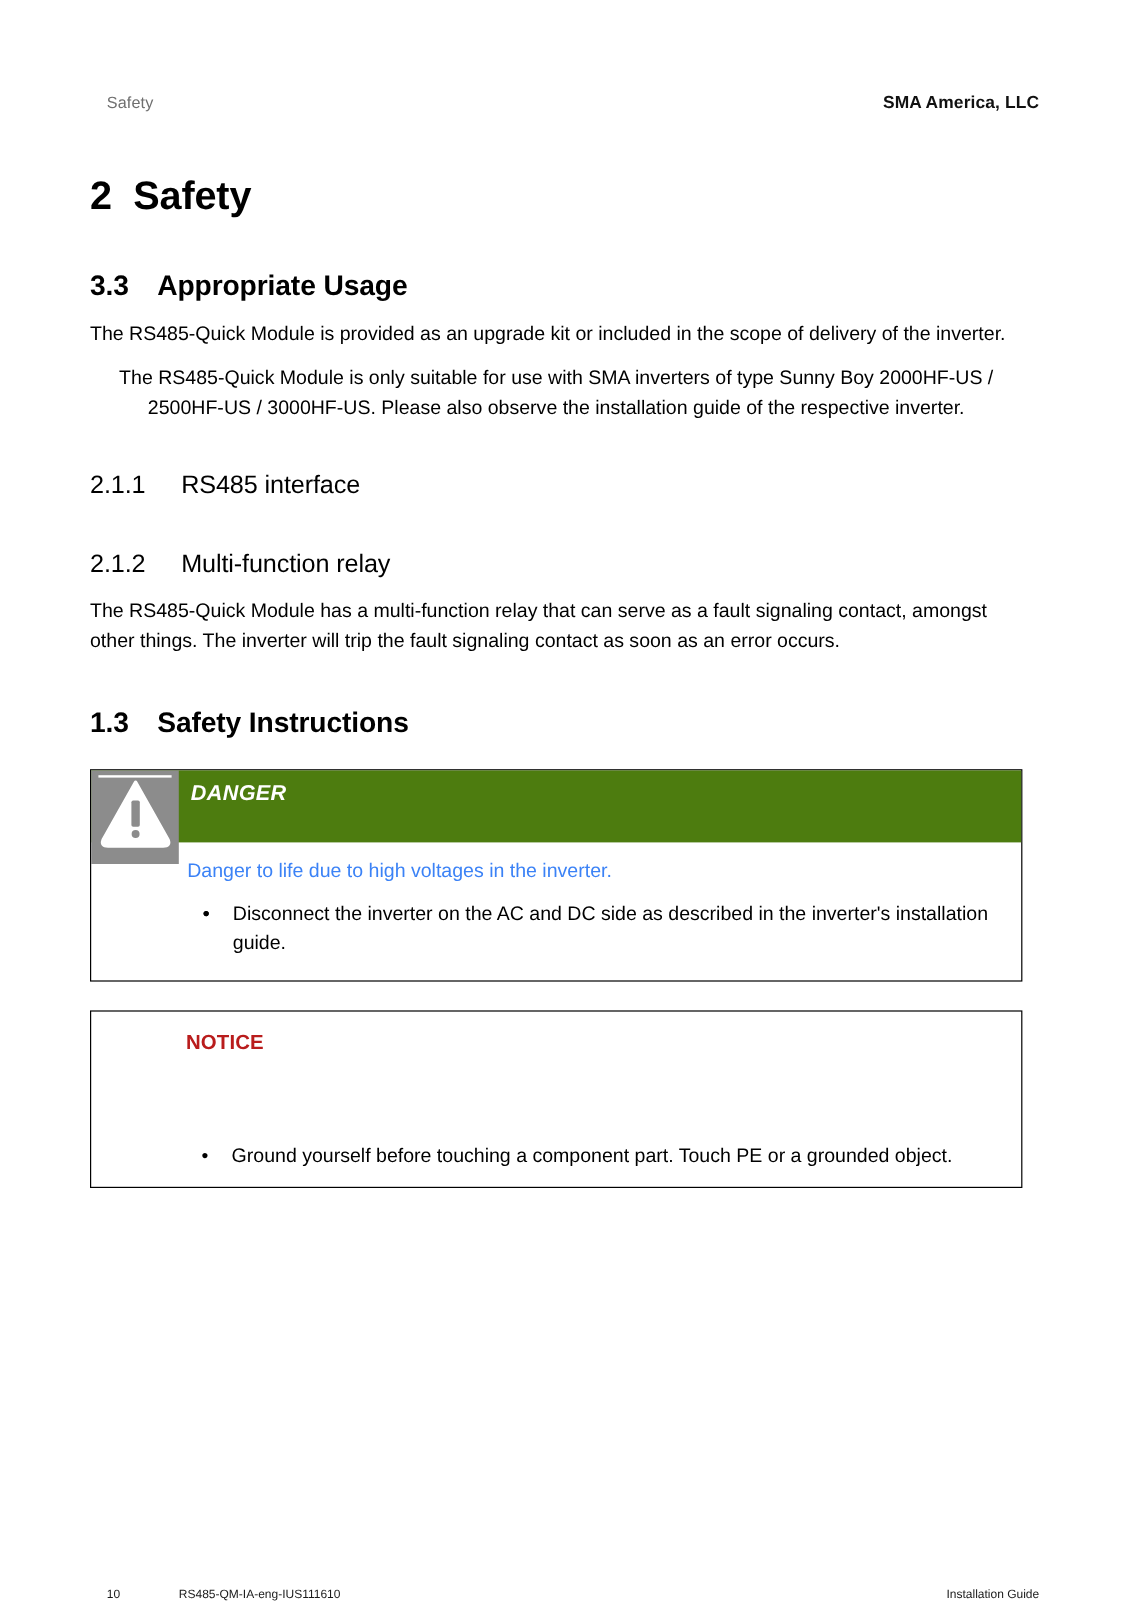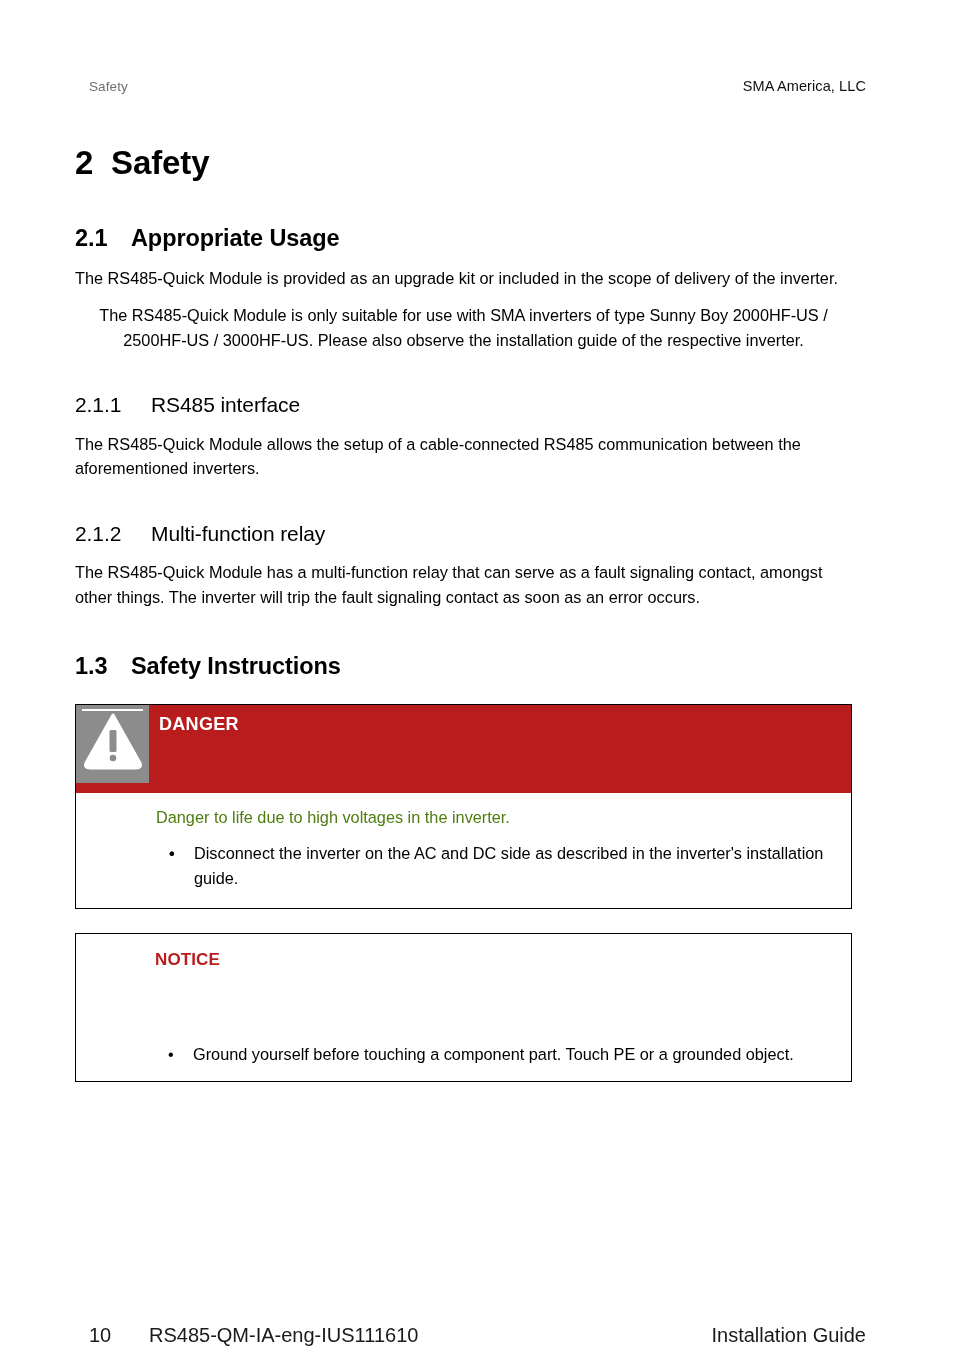--- a/index.html
+++ b/index.html
@@ -35,21 +35,21 @@
     justify-content: space-between;
     align-items: baseline;
   }
   .header-left {
     font-size: 13.5px;
     color: #6f6f6f;
     letter-spacing: 0.1px;
   }
   .header-right {
     font-size: 14.5px;
-    font-weight: normal;
+    font-weight: bold;
     color: #111111;
     letter-spacing: 0.1px;
   }
 
   
   .content {
     position: absolute;
     left: 75px;
     top: 112px;
     width: 777px;
@@ -95,25 +95,26 @@
 
   
   .admonition {
     border: 1.6px solid #000000;
     background: #ffffff;
     box-sizing: border-box;
     margin-top: 24px;
   }
 
   .adm-banner {
-    background: #b91c1c;
-    height: 88px;
+    background: #4d7c0f;
+    height: 60px;
     display: flex;
     align-items: flex-start;
     position: relative;
+    font-style: italic;
   }
 
   .adm-iconbox {
     width: 73px;
     height: 78px;
     background: #8c8c8c;
     position: relative;
     flex: 0 0 auto;
   }
   .adm-iconbox .toprule {
@@ -139,21 +140,21 @@
     margin-top: 9px;
   }
 
   .adm-body {
     padding: 12px 22px 18px 80px;
   }
   .adm-body p {
     font-size: 16.3px;
     line-height: 1.5;
     margin: 0 0 0 0;
-    color: #4d7c0f;
+    color: #3b82f6;
   }
   .adm-list {
     list-style: none;
     margin: 10px 0 0 0;
     padding: 0;
   }
   .adm-list li {
     position: relative;
     padding-left: 38px;
     font-size: 16.3px;
@@ -183,21 +184,21 @@
   }
 
   
   .page-footer {
     position: absolute;
     left: 89px;
     top: 1292px;
     width: 777px;
     display: flex;
     align-items: baseline;
-    font-size: 20px;
+    font-size: 10px;
     color: #1a1a1a;
   }
   .footer-pageno {
     width: 60px;
     flex: 0 0 auto;
   }
   .footer-docid {
     flex: 1 1 auto;
   }
   .footer-guide {
@@ -215,29 +216,28 @@
     <div class="header-right">SMA America, LLC</div>
   </div>
 
   <div class="content">
 
     <h1 class="chapter">
       <span class="num">2</span><span>Safety</span>
     </h1>
 
     <h2 class="section">
-      <span class="num">2.1</span><span>Appropriate Usage</span>
+      <span class="num">3.3</span><span>Appropriate Usage</span>
     </h2>
     <p class="body">The RS485-Quick Module is provided as an upgrade kit or included in the scope of delivery of the inverter.</p>
     <p class="body tight">The RS485-Quick Module is only suitable for use with SMA inverters of type Sunny Boy 2000HF-US / 2500HF-US / 3000HF-US. Please also observe the installation guide of the respective inverter.</p>
 
     <h3 class="subsection">
       <span class="num">2.1.1</span><span>RS485 interface</span>
     </h3>
-    <p class="body">The RS485-Quick Module allows the setup of a cable-connected RS485 communication between the aforementioned inverters.</p>
 
     <h3 class="subsection">
       <span class="num">2.1.2</span><span>Multi-function relay</span>
     </h3>
     <p class="body">The RS485-Quick Module has a multi-function relay that can serve as a fault signaling contact, amongst other things. The inverter will trip the fault signaling contact as soon as an error occurs.</p>
 
     <h2 class="section">
       <span class="num">1.3</span><span>Safety Instructions</span>
     </h2>
 

